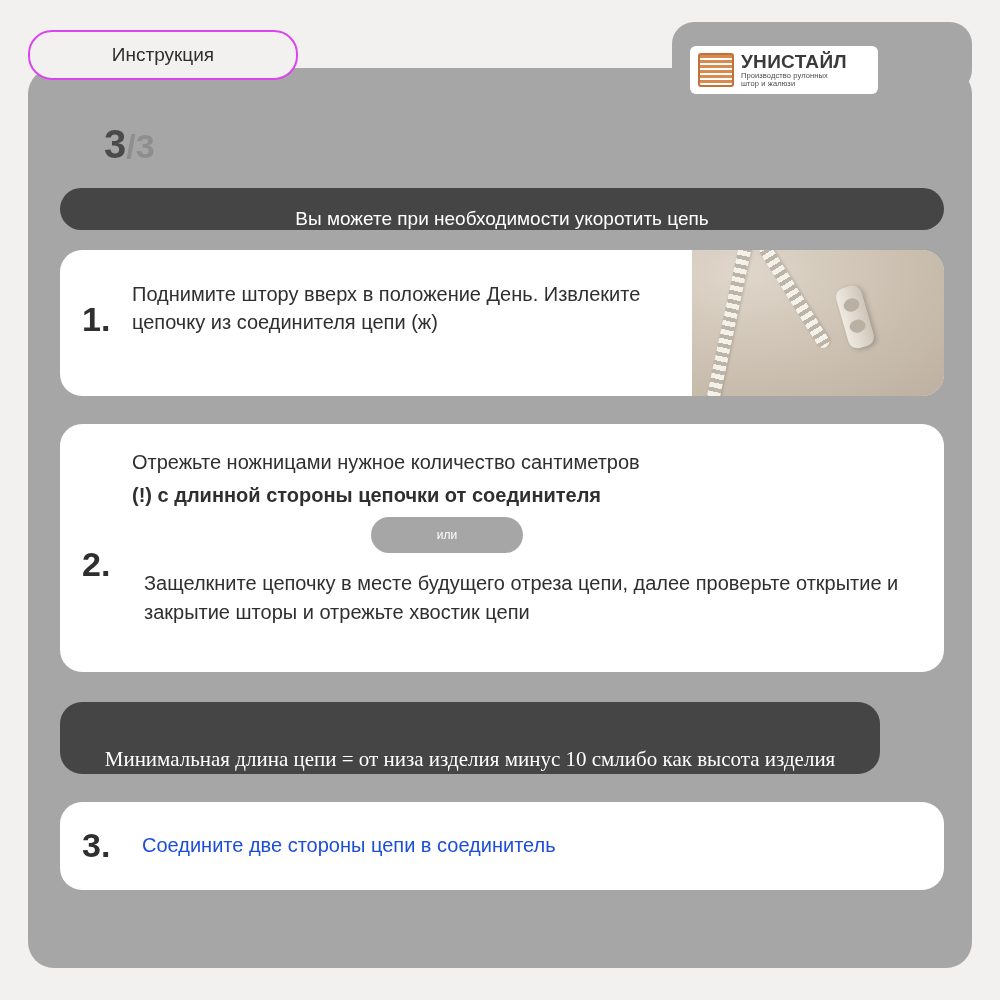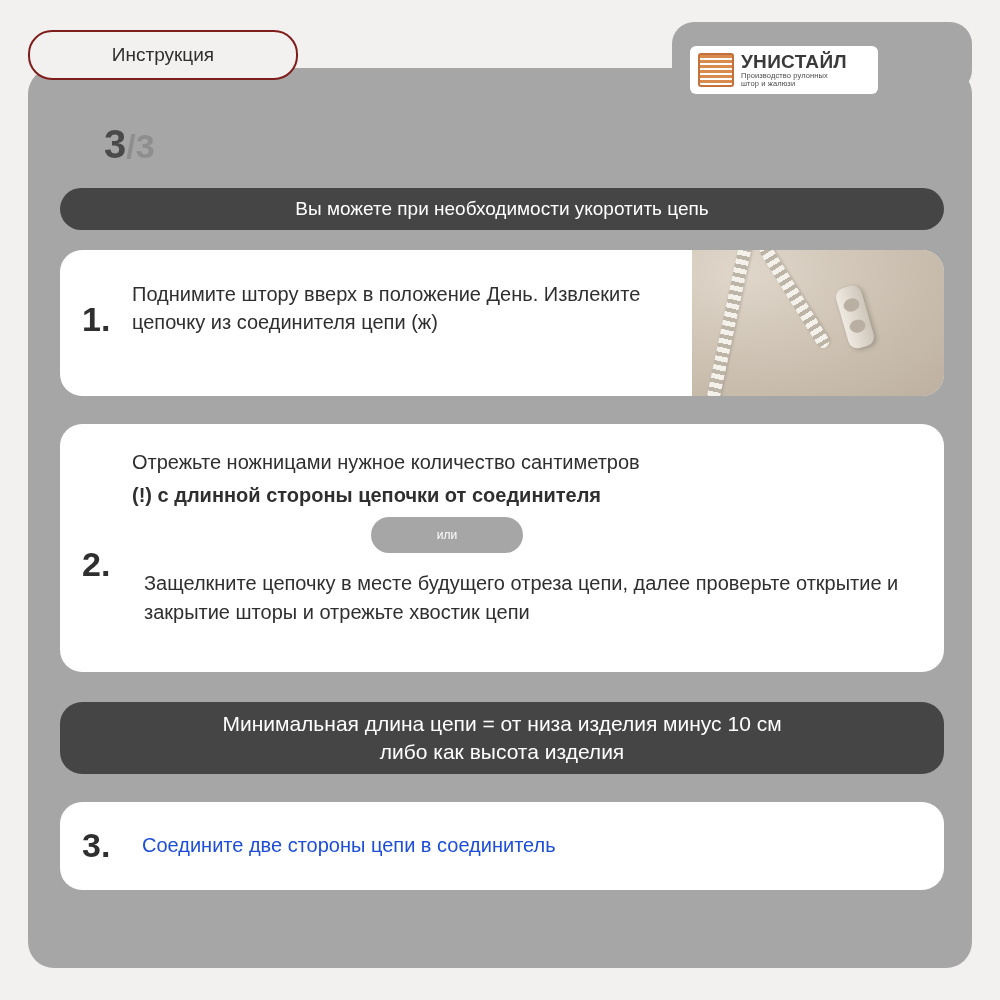--- a/index.html
+++ b/index.html
@@ -19,21 +19,21 @@
     height: 1000px;
   }
 
   
   .tab {
     position: absolute;
     left: 28px;
     top: 30px;
     width: 266px;
     height: 46px;
-    border: 2px solid #7f1d1d;
+    border: 2px solid #d946ef;
     border-radius: 24px;
     background: #f2f1ef;
     display: flex;
     align-items: center;
     justify-content: center;
     z-index: 5;
   }
   .tab span {
     font-size: 19px;
     color: #2f2f2f;
@@ -131,40 +131,40 @@
     color: #8e8e8e;
   }
 
   
   .banner {
     position: absolute;
     background: #454545;
     border-radius: 22px;
     color: #ffffff;
     display: flex;
-    align-items: center;
+    align-items: flex-end;
     justify-content: center;
     text-align: center;
     box-sizing: border-box;
   }
   .banner-1 {
     left: 60px;
     top: 188px;
     width: 884px;
     height: 42px;
     font-size: 19px;
   }
   .banner-2 {
     left: 60px;
     top: 702px;
-    width: 884px;
+    width: 820px;
     height: 72px;
     font-size: 21px;
     line-height: 1.32;
-    flex-direction: column;
+    font-family: Liberation Serif, serif;
   }
 
   
   .panel {
     position: absolute;
     background: #ffffff;
     border-radius: 22px;
     box-sizing: border-box;
   }
   .panel-1 {

